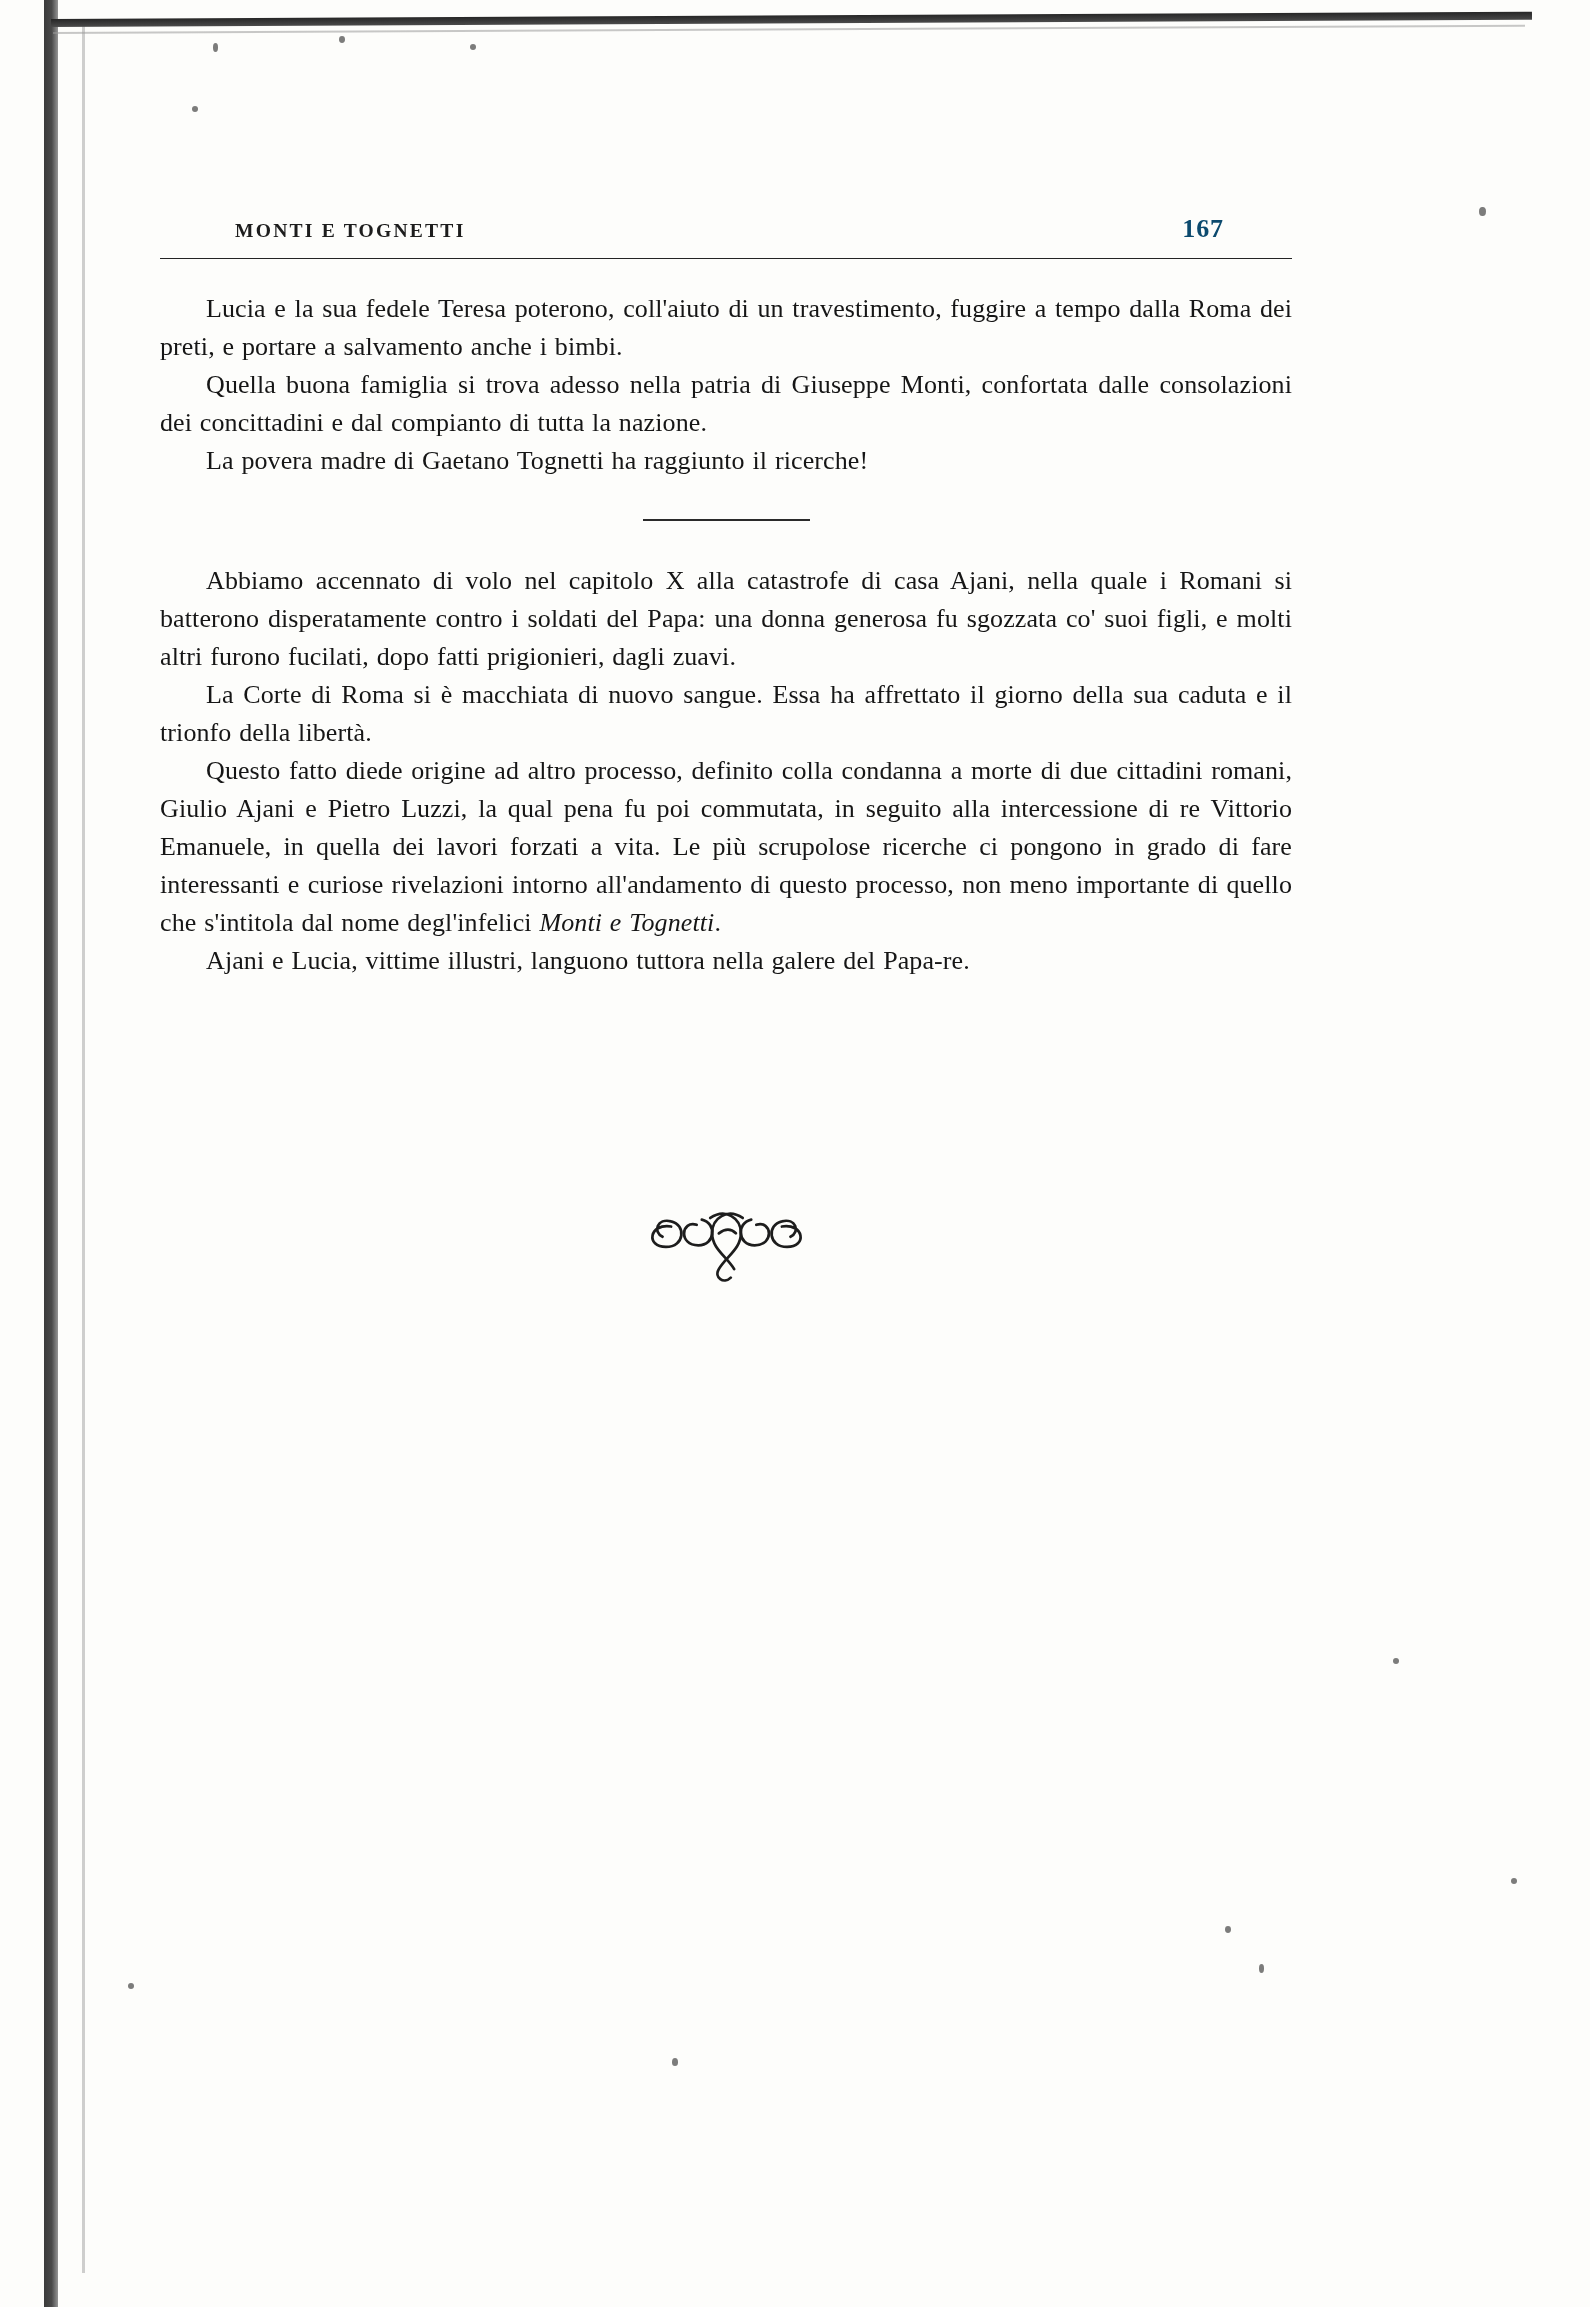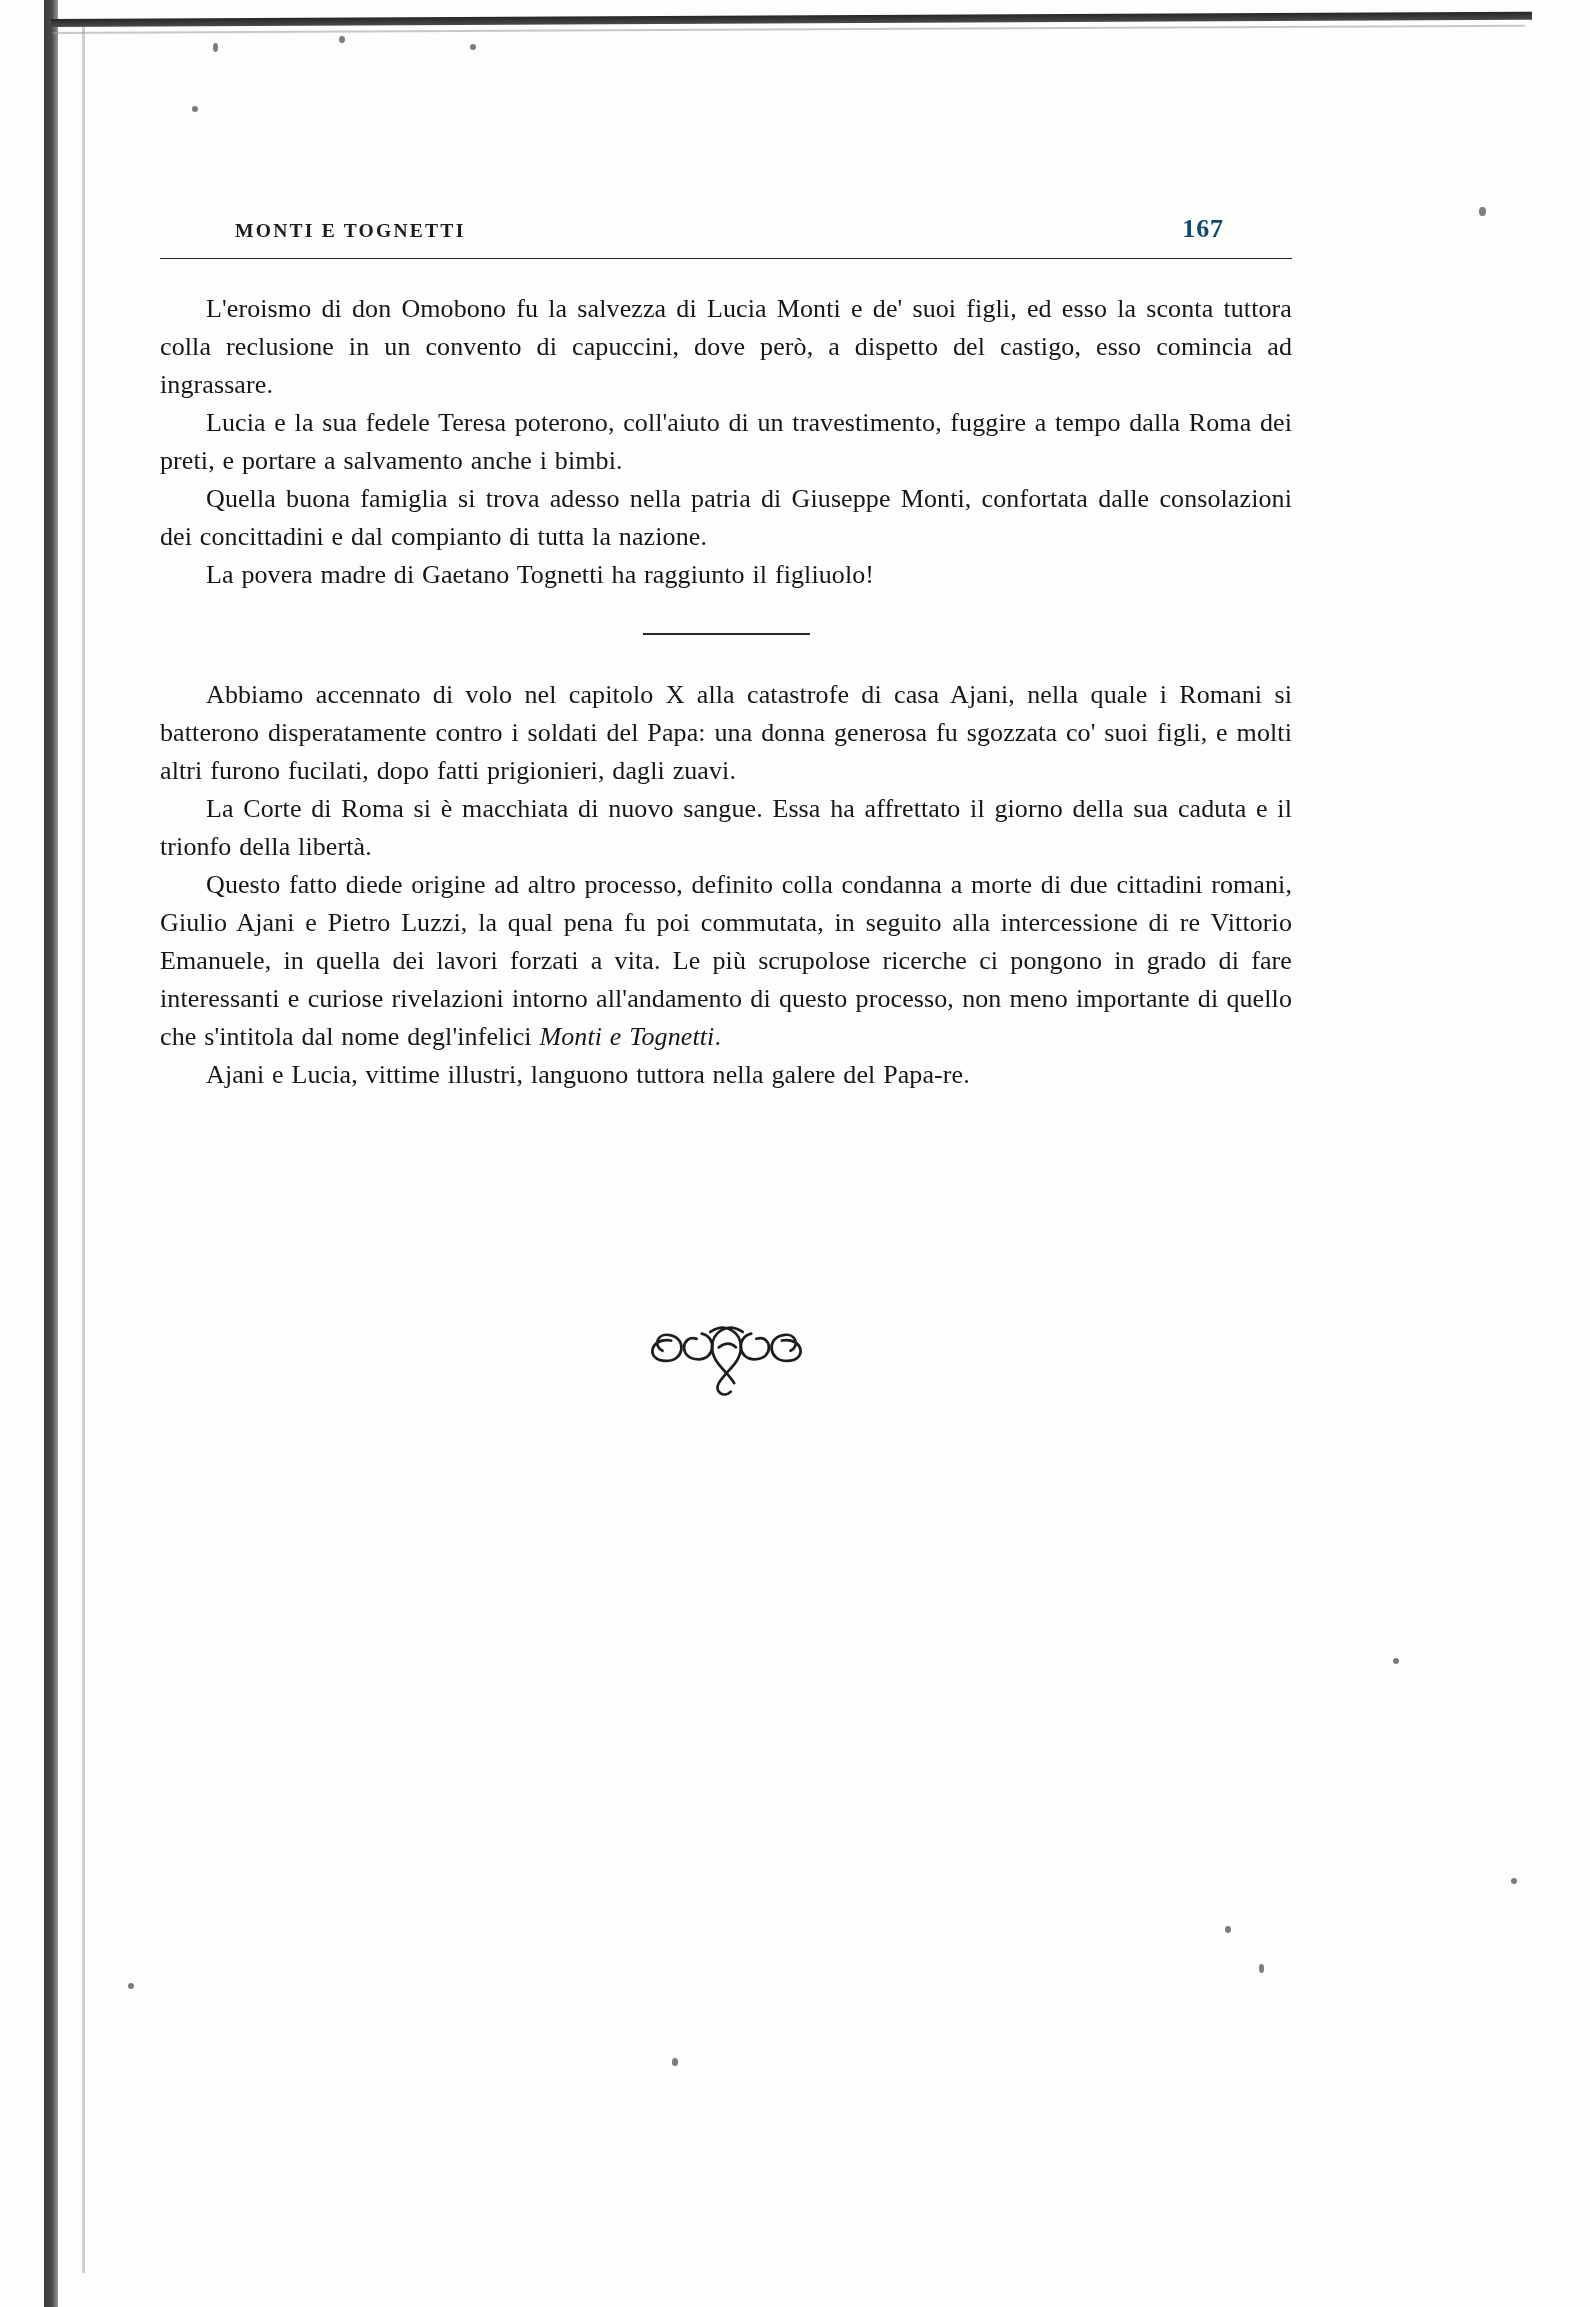--- a/index.html
+++ b/index.html
@@ -162,24 +162,23 @@
 
 <div class="sheet">
 
   <div class="running-head">
     <div class="running-title">MONTI E TOGNETTI</div>
     <div class="page-number">167</div>
   </div>
   <div class="head-rule"></div>
 
   <div class="body-text">
-    <p>L'eroismo di don Omobono fu la salvezza di Lucia Monti e de' suoi figli, ed esso la sconta tuttora colla reclusione in un convento di capuccini, dove però, a dispetto del castigo, esso comincia ad ingrassare.</p>
     <p>Lucia e la sua fedele Teresa poterono, coll'aiuto di un travestimento, fuggire a tempo dalla Roma dei preti, e portare a salvamento anche i bimbi.</p>
     <p>Quella buona famiglia si trova adesso nella patria di Giuseppe Monti, confortata dalle consolazioni dei concittadini e dal compianto di tutta la nazione.</p>
-    <p>La povera madre di Gaetano Tognetti ha raggiunto il figliuolo!</p>
+    <p>La povera madre di Gaetano Tognetti ha raggiunto il ricerche!</p>
   </div>
 
   <div class="section-break">
     <div class="rule"></div>
   </div>
 
   <div class="body-text">
     <p>Abbiamo accennato di volo nel capitolo X alla catastrofe di casa Ajani, nella quale i Romani si batterono disperatamente contro i soldati del Papa: una donna generosa fu sgozzata co' suoi figli, e molti altri furono fucilati, dopo fatti prigionieri, dagli zuavi.</p>
     <p>La Corte di Roma si è macchiata di nuovo sangue. Essa ha affrettato il giorno della sua caduta e il trionfo della libertà.</p>
     <p><span>Questo fatto diede origine ad altro processo, definito colla condanna a morte di due cittadini romani, Giulio Ajani e Pietro Luzzi, la qual pena fu poi commutata, in seguito alla intercessione di re Vittorio Emanuele, in quella dei lavori forzati a vita. Le più scrupolose ricerche ci pongono in grado di fare interessanti e curiose rivelazioni intorno all'andamento di questo processo, non meno importante di quello che s'intitola dal nome degl'infelici </span><i>Monti e Tognetti</i><span>.</span></p>

